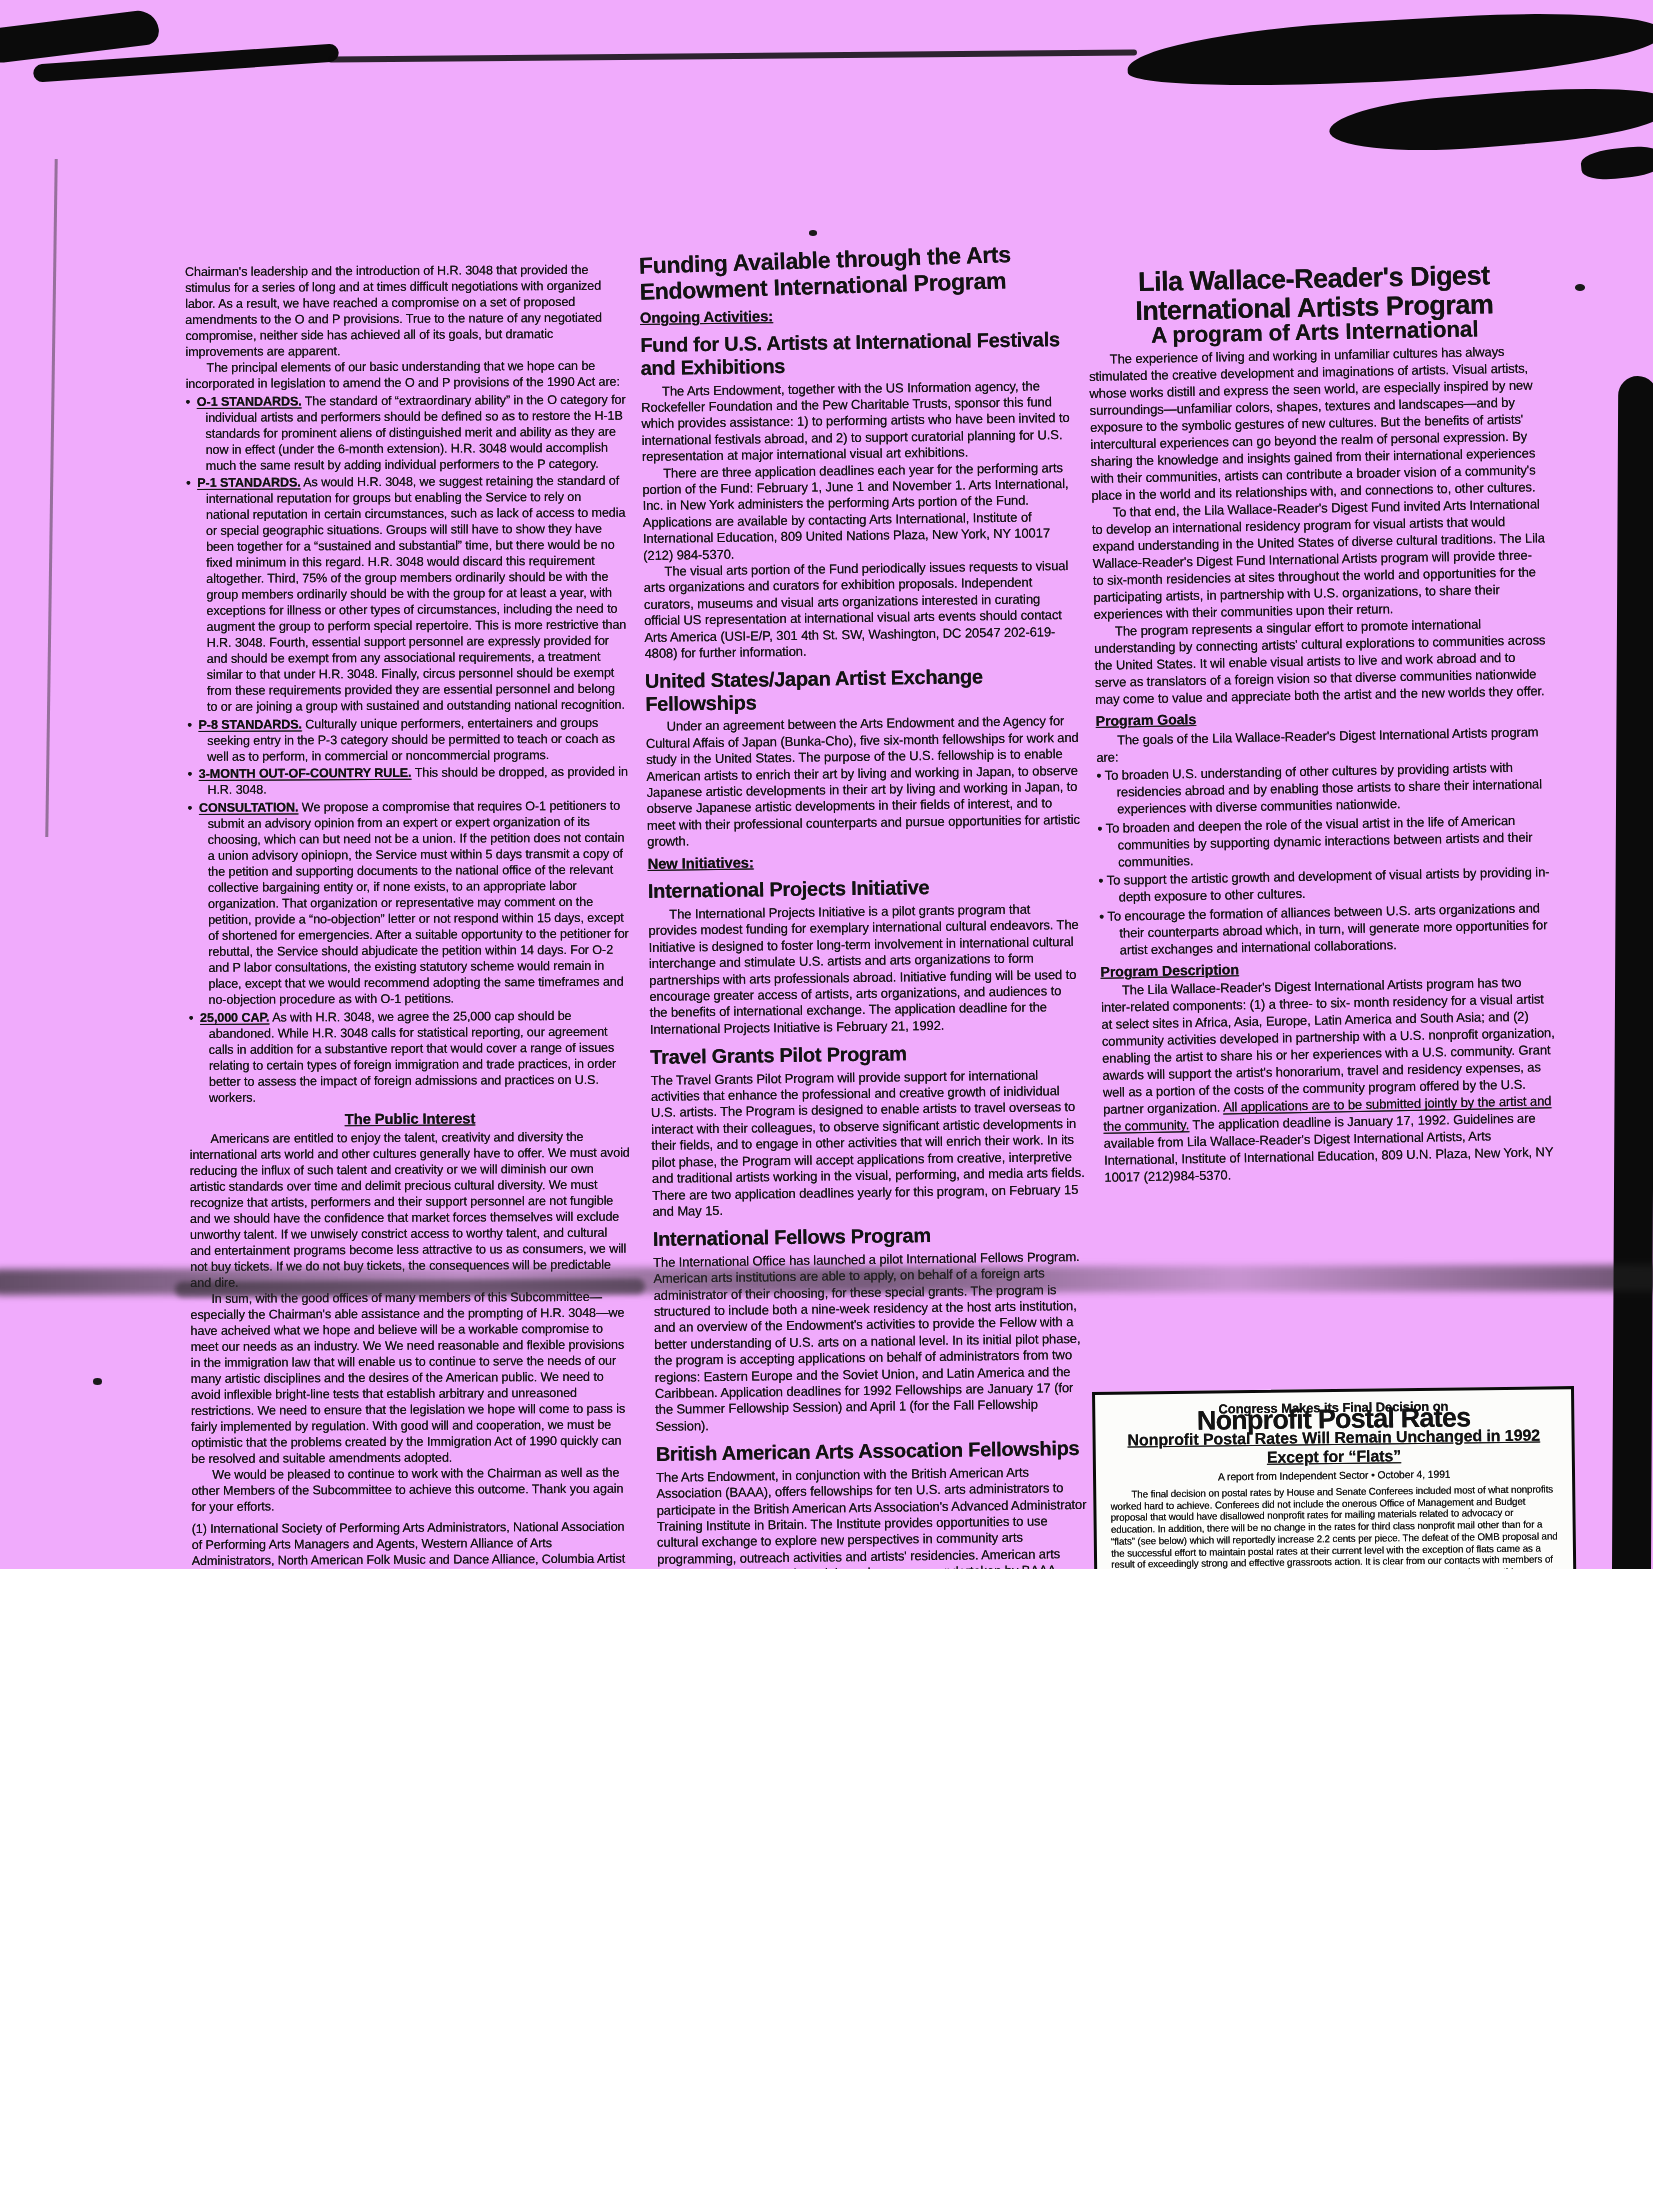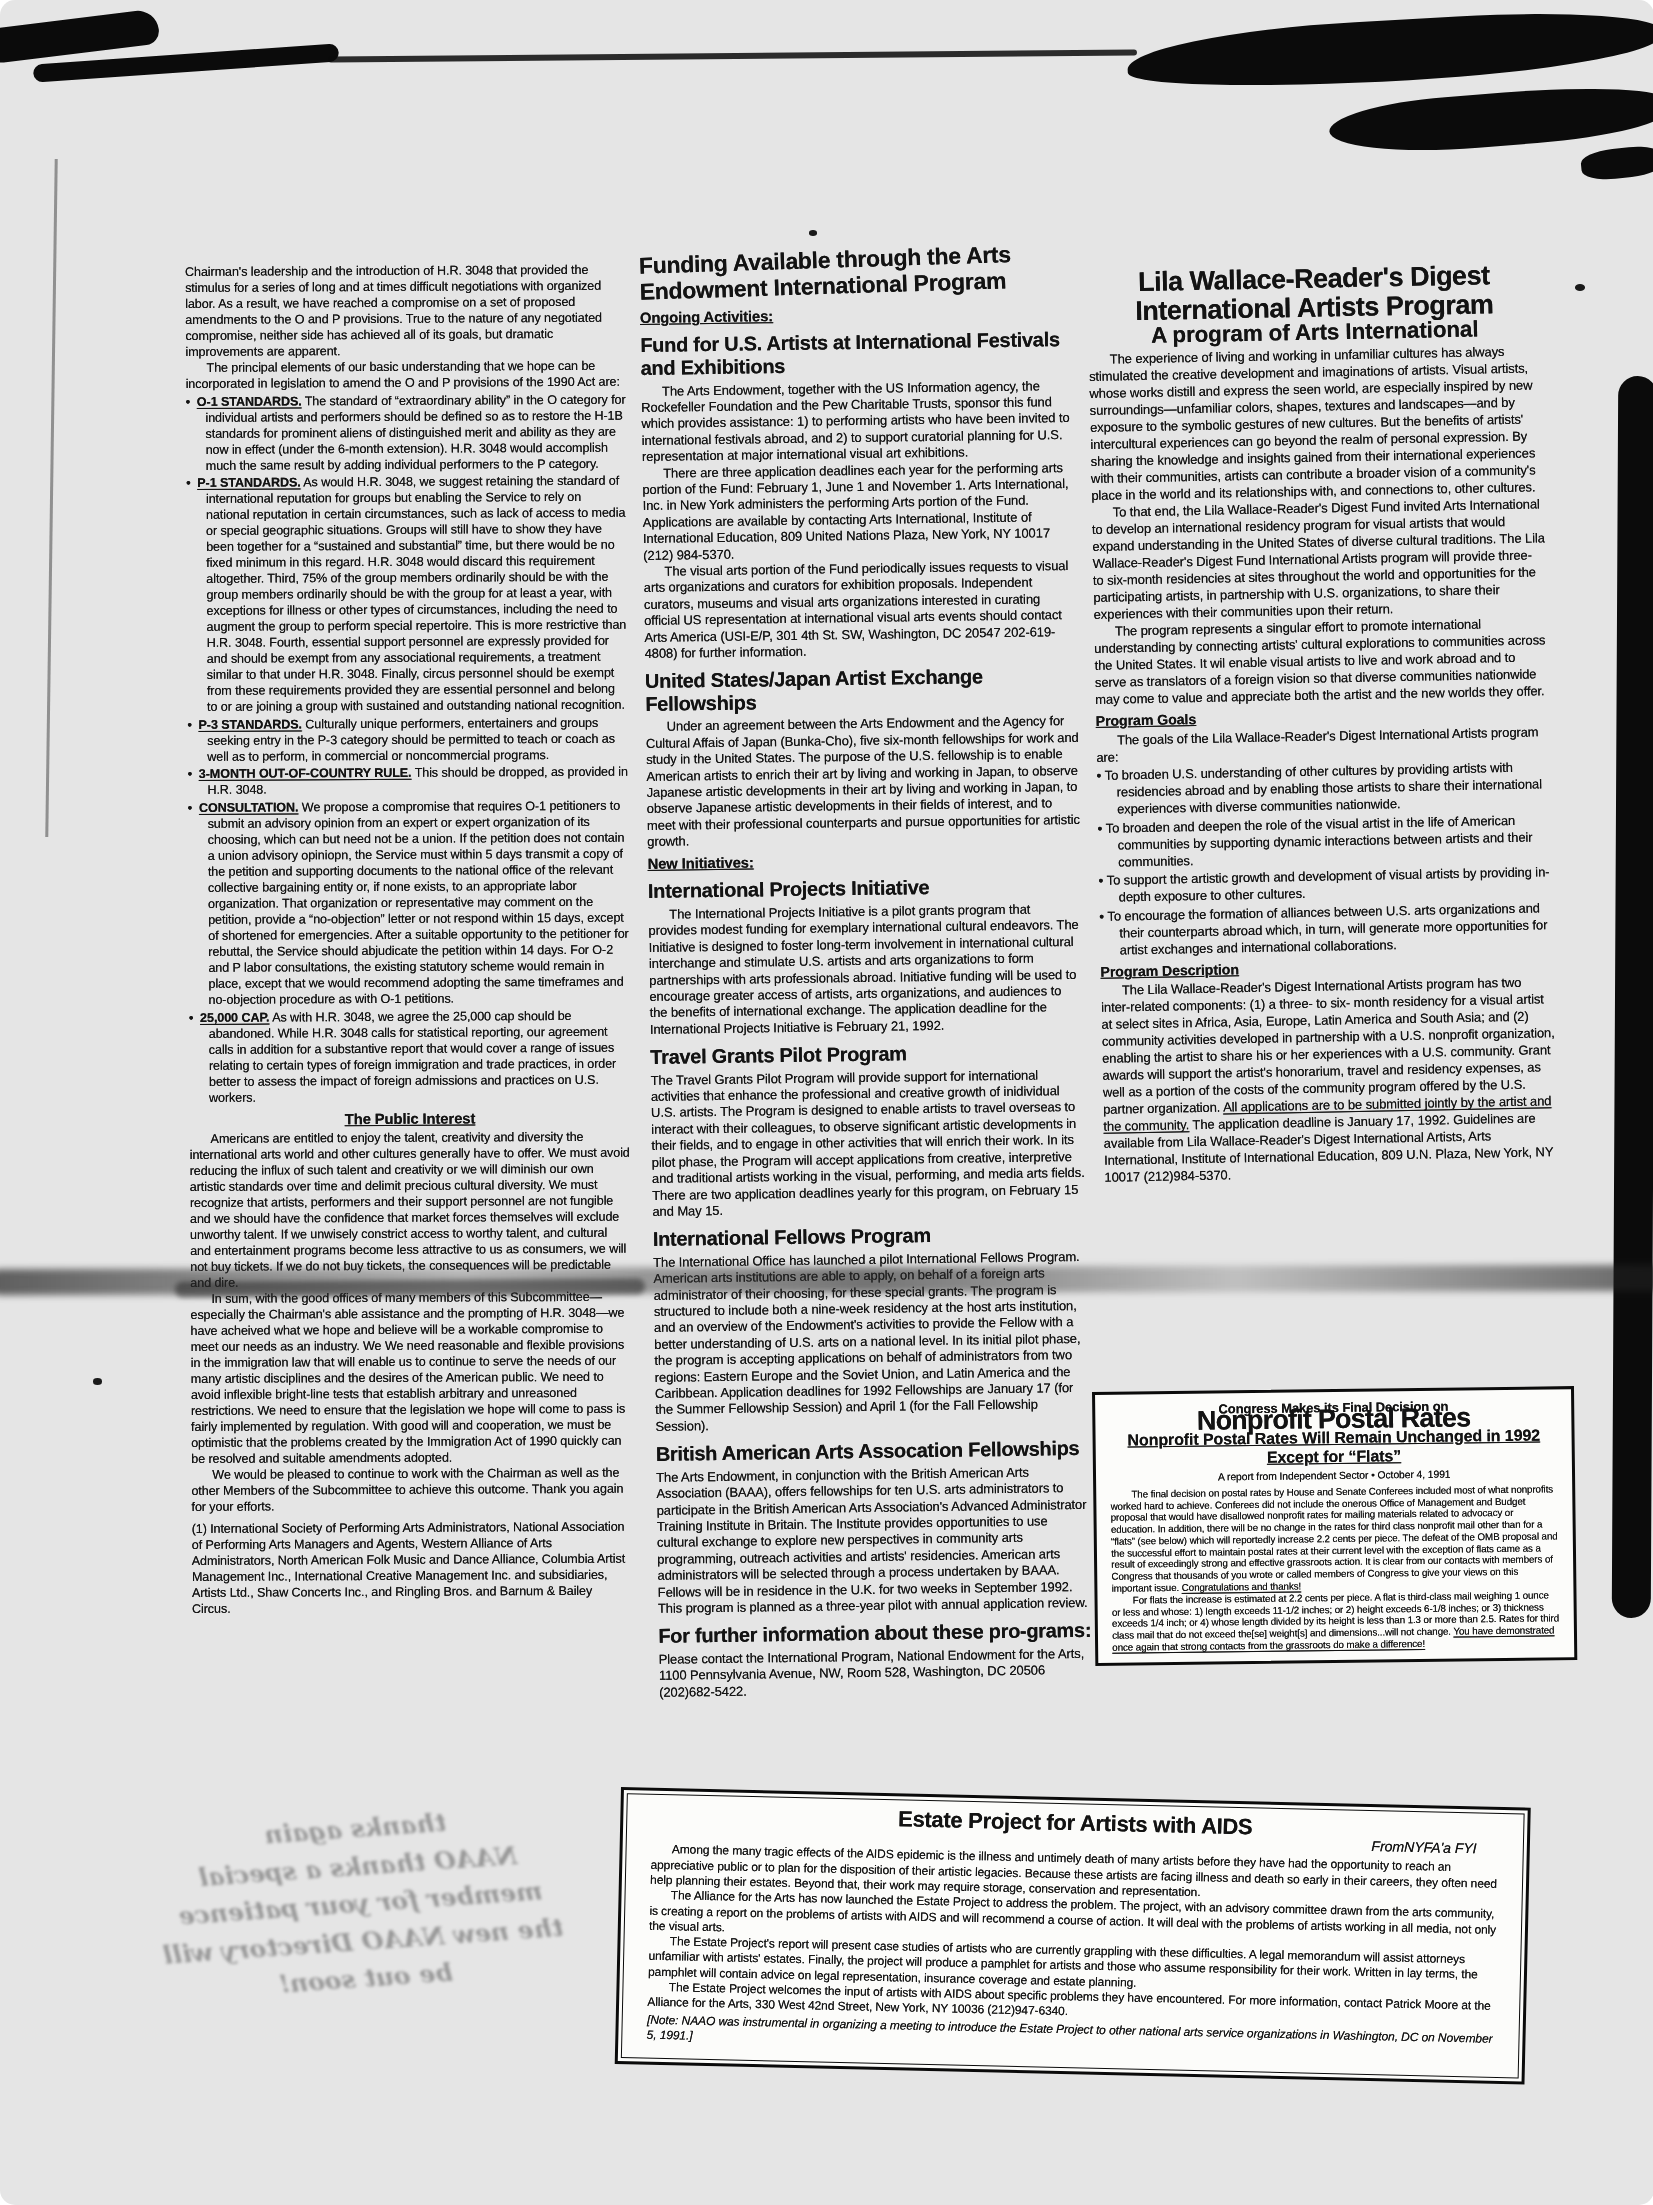--- a/index.html
+++ b/index.html
@@ -1,17 +1,17 @@
 <!DOCTYPE html>
 <html style="font-size:8.8px"><head>
 <meta charset="utf-8">
 <style>
   html,body{margin:0;padding:0;}
-  .page{position:relative;width:1654px;height:2205px;background:#e5e5e5;overflow:hidden;
-        font-family:"Liberation Sans",sans-serif;color:#131313;border-radius:15px;}
+  .page{position:relative;width:1654px;height:1569px;background:#f0abfc;overflow:hidden;
+        font-family:"Liberation Sans",sans-serif;color:#131313;}
   .doc-text{text-shadow:0 0 0.3px rgba(12,12,12,.85);letter-spacing:-0.1px;}
   .col{position:absolute;}
   .col-left{left:185px;top:264px;width:441px;font-size:12.6px;line-height:16px;transform:rotate(-.3deg);transform-origin:top left;}
   .col-mid{left:639px;top:250px;width:433px;font-size:13px;line-height:16.4px;transform:rotate(-.8deg);transform-origin:top left;}
   .col-right{left:1087px;top:269px;width:453px;font-size:13px;line-height:17px;transform:rotate(-1.1deg);transform-origin:top left;}
   .ind{text-indent:21px;}
   .para{margin:0;}
   .bullet{padding-left:19.7px;text-indent:-19.7px;margin:1.6px 0;}
   .bullet::before{content:"\2022\00a0";font-weight:bold;}
   .lead{font-weight:bold;text-decoration:underline;text-underline-offset:1.6px;}
@@ -75,21 +75,21 @@
     <p class="para">Chairman's leadership and the introduction of H.R. 3048 that provided the stimulus for a series of long and at times difficult negotiations with organized labor.  As a result, we have reached a compromise on a set of proposed amendments to the O and P provisions.  True to the nature of any negotiated compromise, neither side has achieved all of its goals, but dramatic improvements are apparent.</p>
     <p class="para ind">The principal elements of our basic understanding that we hope can be incorporated in legislation to amend the O and P provisions of the 1990 Act are:</p>
 
     <div class="bullet">
       <span class="lead">O-1 STANDARDS.</span><span>  The standard of “extraordinary ability” in the O category for individual artists and performers should be defined so as to restore the H-1B standards for prominent aliens of distinguished merit and ability as they are now in effect (under the 6-month extension).  H.R. 3048 would accomplish much the same result by adding individual performers to the P category.</span>
     </div>
     <div class="bullet">
       <span class="lead">P-1 STANDARDS.</span><span>  As would H.R. 3048, we suggest retaining the standard of international reputation for groups but enabling the Service to rely on national reputation in certain circumstances, such as lack of access to media or special geographic situations.  Groups will still have to show they have been together for a “sustained and substantial” time, but there would be no fixed minimum in this regard.  H.R. 3048 would discard this requirement altogether.  Third, 75% of the group members ordinarily should be with the group members ordinarily should be with the group for at least a year, with exceptions for illness or other types of circumstances, including the need to augment the group to perform special repertoire.  This is more restrictive than H.R. 3048.  Fourth, essential support personnel are expressly provided for and should be exempt from any associational requirements, a treatment similar to that under H.R. 3048.  Finally, circus personnel should be exempt from these requirements provided they are essential personnel and belong to or are joining a group with sustained and outstanding national recognition.</span>
     </div>
     <div class="bullet">
-      <span class="lead">P-3 STANDARDS.</span><span>  Culturally unique performers, entertainers and groups seeking entry in the P-3 category should be permitted to teach or coach as well as to perform, in commercial or noncommercial programs.</span>
+      <span class="lead">P-8 STANDARDS.</span><span>  Culturally unique performers, entertainers and groups seeking entry in the P-3 category should be permitted to teach or coach as well as to perform, in commercial or noncommercial programs.</span>
     </div>
     <div class="bullet">
       <span class="lead">3-MONTH OUT-OF-COUNTRY RULE.</span><span>  This should be dropped, as provided in H.R. 3048.</span>
     </div>
     <div class="bullet">
       <span class="lead">CONSULTATION.</span><span>  We propose a compromise that requires O-1 petitioners to submit an advisory opinion from an expert or expert organization of its choosing, which can but need not be a union.  If the petition does not contain a union advisory opiniopn, the Service must within 5 days transmit a copy of the petition and supporting documents to the national office of the relevant collective bargaining entity or, if none exists, to an appropriate labor organization.  That organization or representative may comment on the petition, provide a “no-objection” letter or not respond within 15 days, except of shortened for emergencies.  After a suitable opportunity to the petitioner for rebuttal, the Service should abjudicate the petition within 14 days.  For O-2 and P labor consultations, the existing statutory scheme would remain in place, except that we would recommend adopting the same timeframes and no-objection procedure as with O-1 petitions.</span>
     </div>
     <div class="bullet">
       <span class="lead">25,000 CAP.</span><span>  As with H.R. 3048, we agree the 25,000 cap should be abandoned.  While H.R. 3048 calls for statistical reporting, our agreement calls in addition for a substantive report that would cover a range of issues relating to certain types of foreign immigration and trade practices, in order better to assess the impact of foreign admissions and practices on U.S. workers.</span>
     </div>

